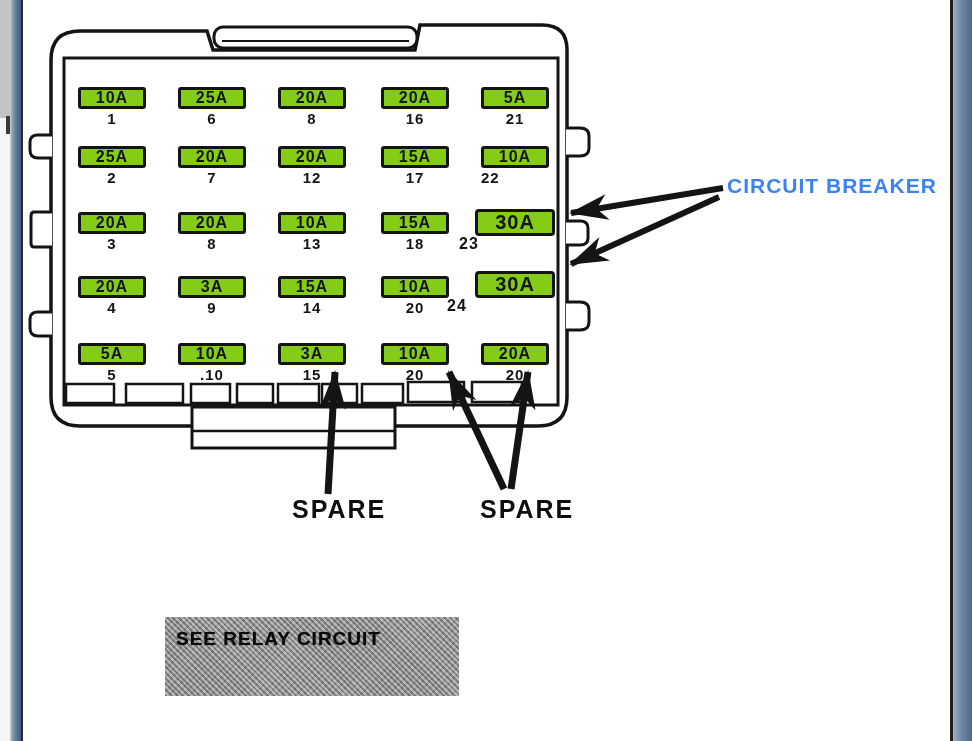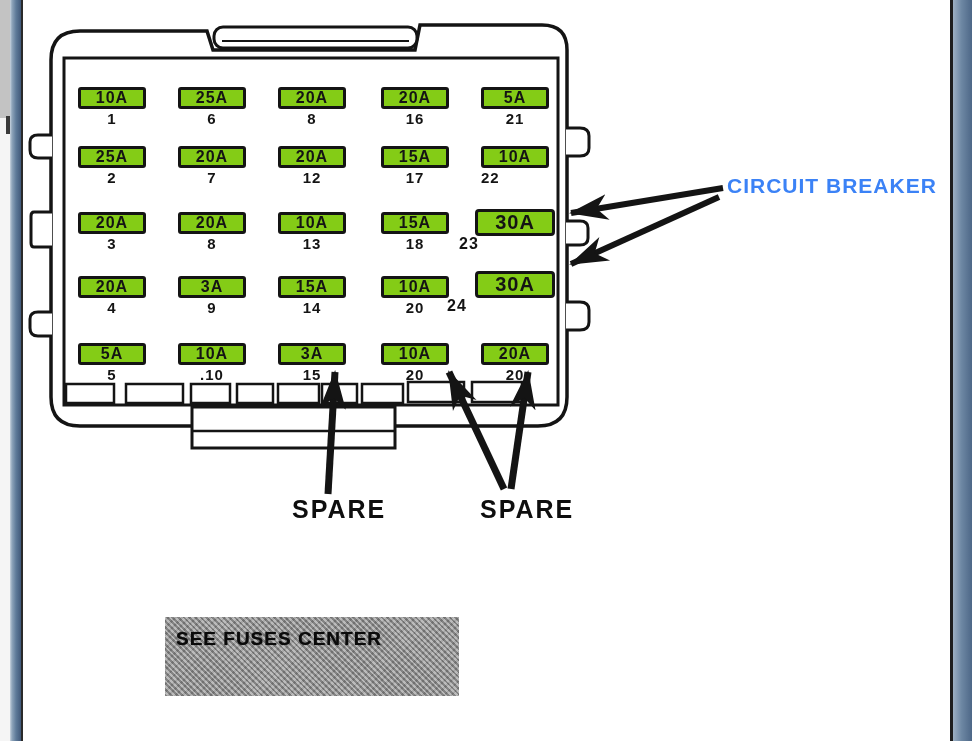--- a/index.html
+++ b/index.html
@@ -148,21 +148,21 @@
       <div class="fuse-num" style="left: 447px; top: 297px; width: 27px; text-align: left; font-size: 16px;">24</div>
       <div class="fuse" style="left: 481px; top: 343px; width: 68px; height: 22px;">20A</div>
       <div class="fuse-num" style="left: 481px; top: 366px; width: 68px; text-align: center;">20</div>
     </div>
 
   <div class="cb-label">CIRCUIT BREAKER</div>
   <div class="spare-label spare-left-pos">SPARE</div>
   <div class="spare-label spare-right-pos">SPARE</div>
 
   <div class="relay-note">
-    <div class="line">SEE FUSES CENTER</div>
+    <div class="line">SEE RELAY CIRCUIT</div>
   </div>
 
 </div>
 
 <div class="gutter-left">
   <div class="top"></div>
   <div class="notch"></div>
 </div>
 <div class="scrollbar scrollbar-left"></div>
 <div class="scrollbar scrollbar-right"></div>

